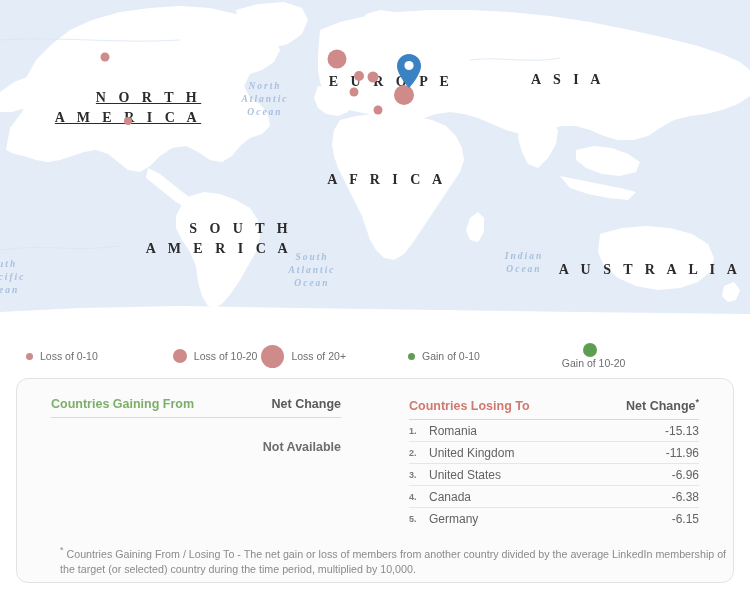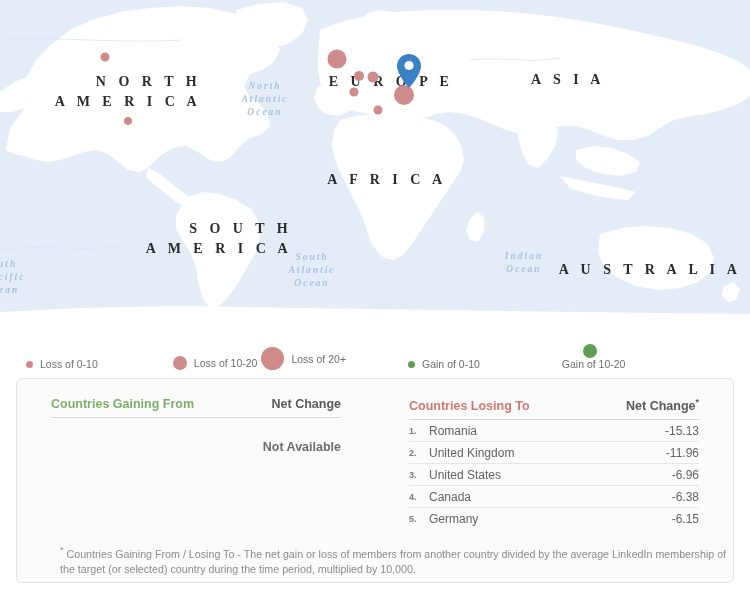--- a/index.html
+++ b/index.html
@@ -53,25 +53,25 @@
     position: absolute;
     border-radius: 50%;
     transform: translate(-50%, -50%);
   }
   .bubble.loss { background: #cf8a8a; }
 
   .pin { position: absolute; transform: translate(-50%, -100%); }
 
   
   .legend {
-    position: absolute; left: 0; top: 318px;
+    position: absolute; left: 0; top: 330px;
     width: 597px; height: 52px;
     background: #ffffff;
     display: flex;
-    align-items: flex-end;
+    align-items: center;
     padding-left: 26px;
   }
   .legend-item {
     display: flex; align-items: center;
     margin-right: 4px;
   }
   .legend-dot { border-radius: 50%; flex: none; }
   .legend-dot.loss { background: #cf8a8a; }
   .legend-dot.gain { background: #5f9e52; }
   .legend-text {
@@ -82,21 +82,21 @@
     font-family: "Liberation Sans", sans-serif;
   }
 
   
   .panel {
     position: absolute;
     left: 16px; top: 378px;
     width: 718px; height: 205px;
     background: #fbfbfb;
     border: 1px solid #e3e3e3;
-    border-radius: 6px;
+    border-radius: 12px;
   }
   .tables {
     display: flex;
     padding: 18px 0 0 0;
   }
   .tcol { width: 50%; padding: 0 34px; }
 
   .thead {
     display: flex;
     justify-content: space-between;
@@ -231,21 +231,21 @@
     <div class="ocean-label" style="left:524px; top:250px; transform:translate(-50%,0);">
       <div>Indian</div>
       <div>Ocean</div>
     </div>
     <div class="ocean-label" style="left:-16px; top:258px; text-align:left;">
       <div>South</div>
       <div>Pacific</div>
       <div>Ocean</div>
     </div>
 
-    <div class="geo-label two-line" style="left:128px; top:72px; transform:translate(-50%,0);">
+    <div class="geo-label two-line" style="left:128px; top:88px; transform:translate(-50%,0);text-decoration:underline;">
       <div>N O R T H</div>
       <div>A M E R I C A</div>
     </div>
     <div class="geo-label two-line" style="left:219px; top:219px; transform:translate(-50%,0);">
       <div>S O U T H</div>
       <div>A M E R I C A</div>
     </div>
     <div class="geo-label" style="left:391px; top:74px; transform:translate(-50%,0);">E U R O P E</div>
     <div class="geo-label" style="left:387px; top:172px; transform:translate(-50%,0);">A F R I C A</div>
     <div class="geo-label" style="left:568px; top:72px; transform:translate(-50%,0);">A S I A</div>

